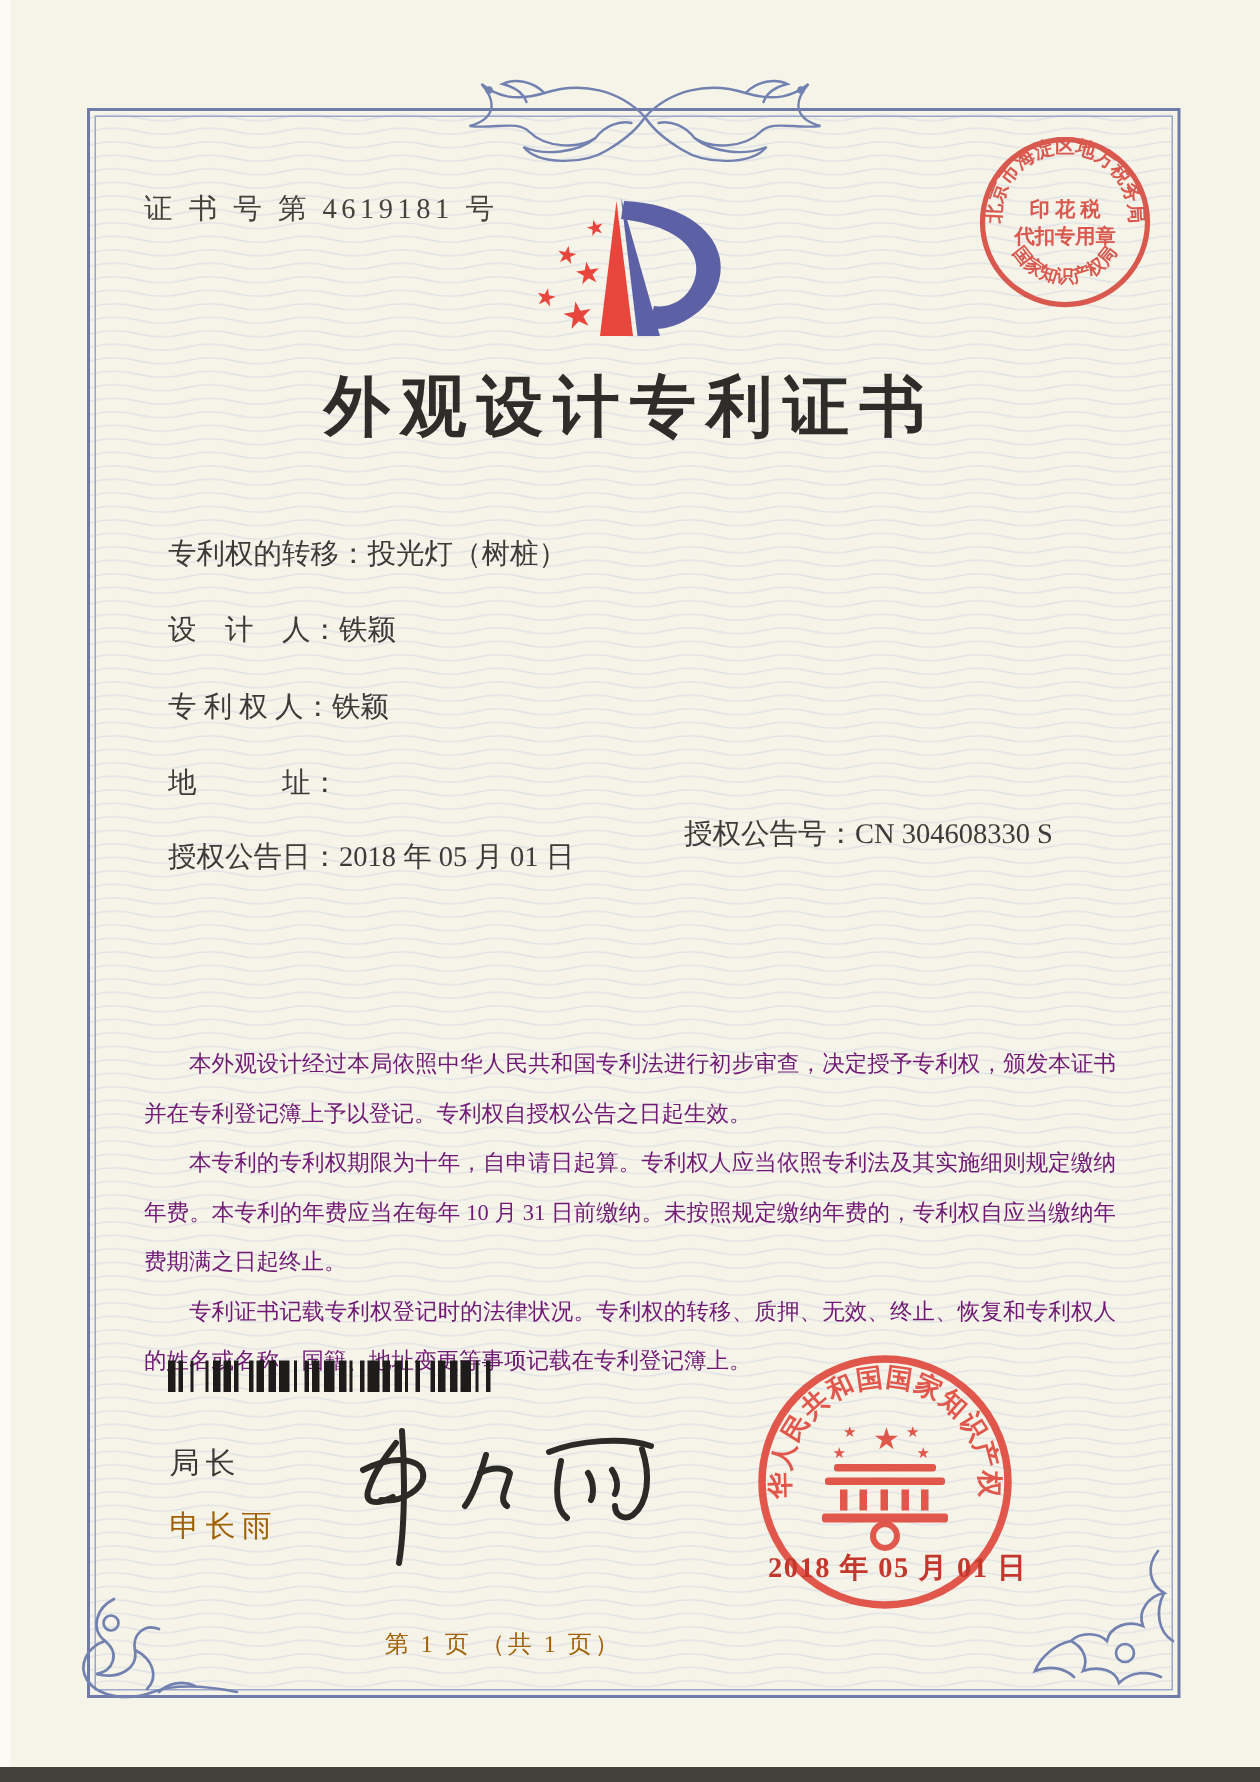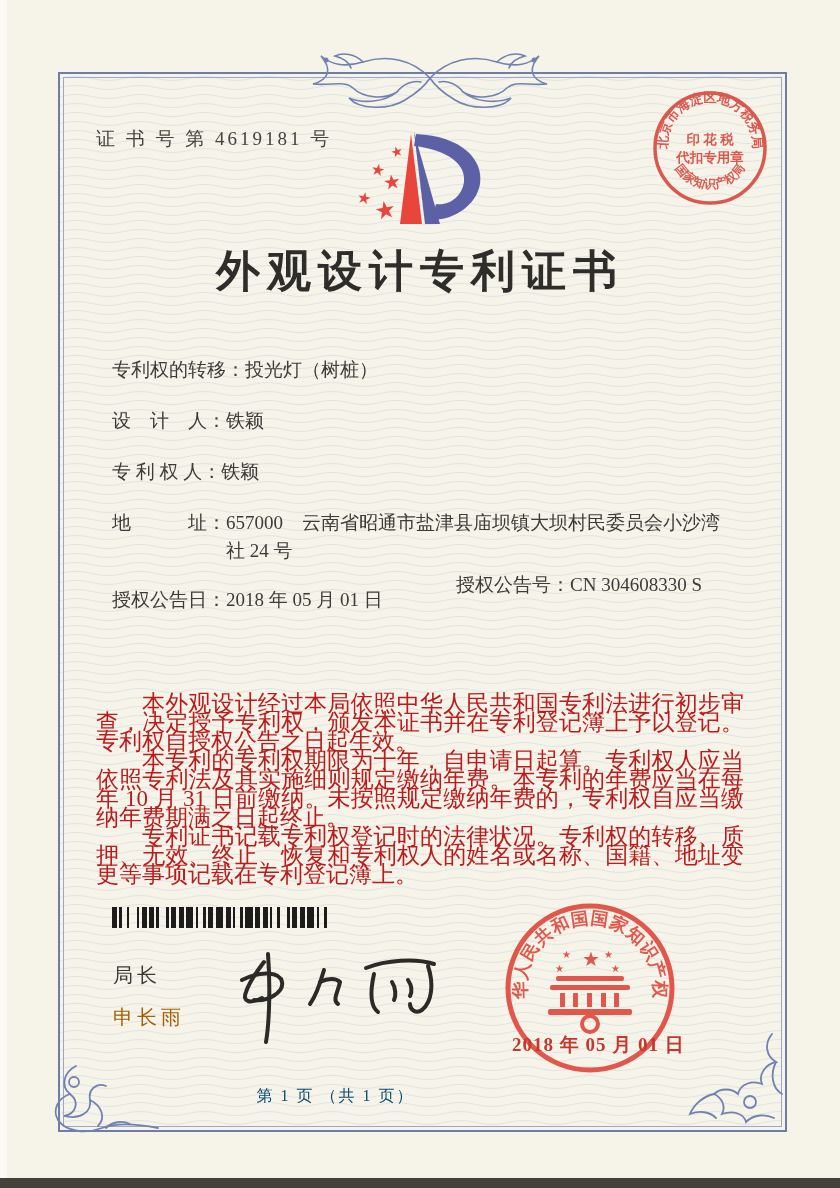--- a/index.html
+++ b/index.html
@@ -22,36 +22,36 @@
          font-size:44px;font-weight:bold;letter-spacing:7px;color:#2f2d2a;}
   
   .fields{position:absolute;left:112px;top:356px;width:620px;font-size:19px;color:#3d3b38;}
   .frow{display:flex;margin-bottom:23px;line-height:28px;}
   .flabel{white-space:pre;flex:0 0 auto;}
   .fvalue{flex:0 1 auto;max-width:498px;}
   .grant-row{display:flex;}
   .grant-group1{flex:0 0 344px;display:flex;margin-top:15px;}
   .grant-group2{display:flex;}
   
-  .body-text{position:absolute;left:96px;top:694px;width:648px;font-size:23px;
-             line-height:19px;text-align:justify;color:#b91c1c;}
+  .body-text{position:absolute;left:96px;top:694px;width:648px;font-size:15px;
+             line-height:33px;text-align:justify;color:#701a75;}
   .body-text p{margin:0;text-indent:2em;}
   
   .barcode{position:absolute;left:112px;top:907px;width:215px;height:21px;display:flex;align-items:stretch;}
   .barcode .bar{height:100%;}
   
   .signer-title{position:absolute;left:113px;top:962px;font-size:20px;letter-spacing:4px;color:#3b3936;}
   .signer-name{position:absolute;left:113px;top:1004px;font-size:20px;letter-spacing:4px;color:#a16207;}
   .signature{position:absolute;left:228px;top:940px;width:215px;height:110px;}
   
   .seal{position:absolute;left:500px;top:898px;width:180px;height:180px;}
   .seal-date{position:absolute;left:512px;top:1032px;width:200px;font-size:19px;letter-spacing:1px;
              color:#c3372d;font-weight:bold;}
   .footer{position:absolute;left:0;top:1086px;width:671px;text-align:center;font-size:16px;
-          letter-spacing:2px;color:#0c4a6e;}
+          letter-spacing:2px;color:#a16207;}
 </style>
 </head>
 <body>
 
 <div class="page">
 
   <svg class="guilloche" viewBox="0 0 721 1052" preserveAspectRatio="none">
     <defs>
       <pattern id="wv" width="64" height="9" patternUnits="userSpaceOnUse">
         <path d="M0,4.5 Q16,0.5 32,4.5 T64,4.5" fill="none" stroke="#c9d2e4" stroke-width="0.9"></path>
@@ -143,21 +143,20 @@
     <div class="frow">
       <span class="flabel">设　计　人：</span>
       <span class="fvalue">铁颖</span>
     </div>
     <div class="frow">
       <span class="flabel">专 利 权 人：</span>
       <span class="fvalue">铁颖</span>
     </div>
     <div class="frow" style="margin-bottom:6px;">
       <span class="flabel">地　　　址：</span>
-      <span class="fvalue">657000　云南省昭通市盐津县庙坝镇大坝村民委员会小沙湾社 24 号</span>
     </div>
     <div class="frow grant-row">
       <span class="grant-group1">
         <span class="flabel">授权公告日：</span>
         <span class="fvalue">2018 年 05 月 01 日</span>
       </span>
       <span class="grant-group2">
         <span class="flabel">授权公告号：</span>
         <span class="fvalue">CN 304608330 S</span>
       </span>

